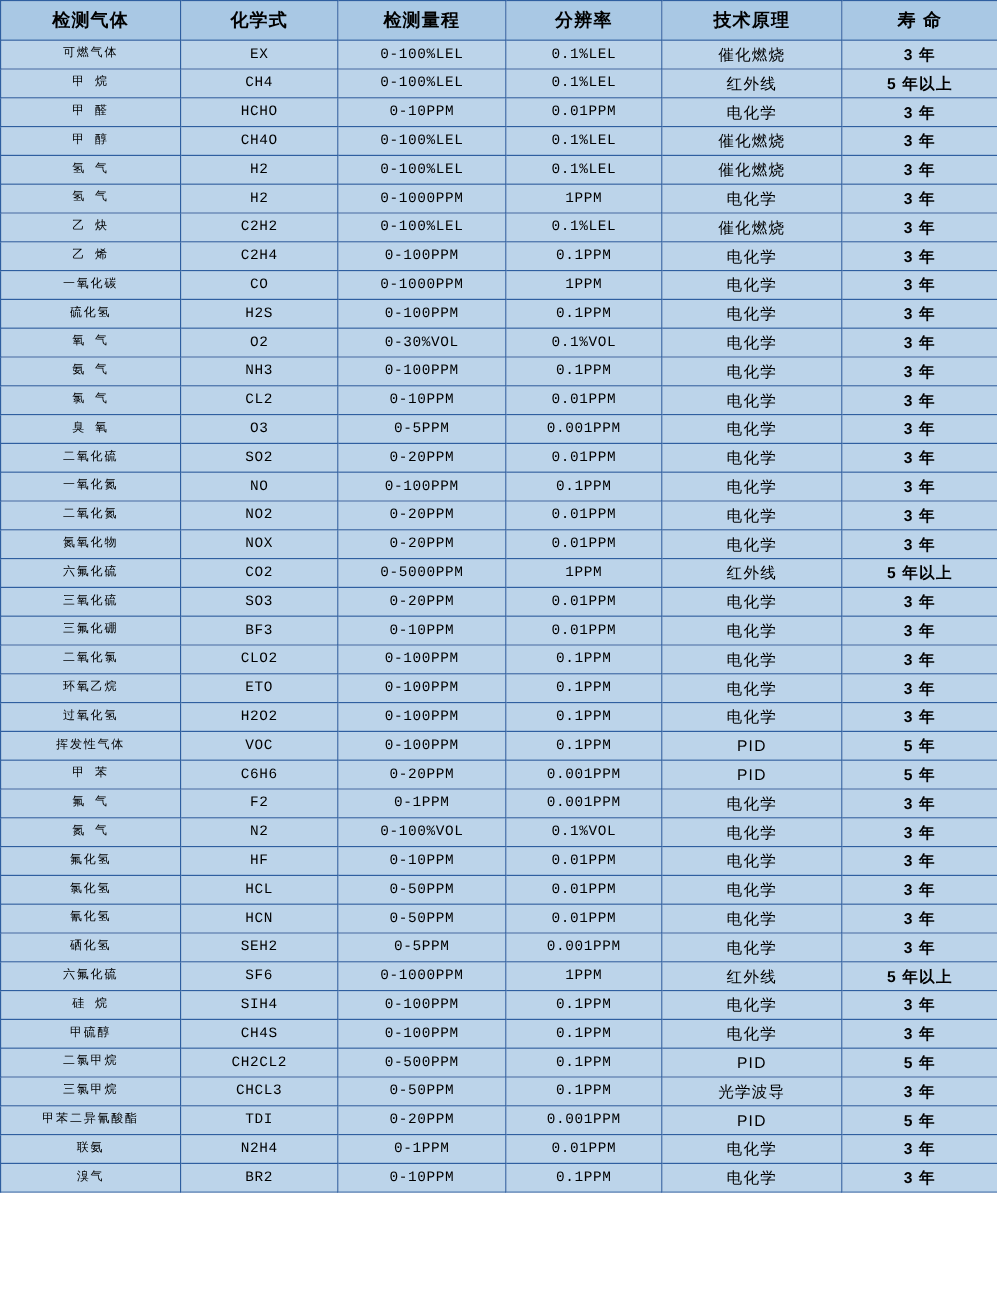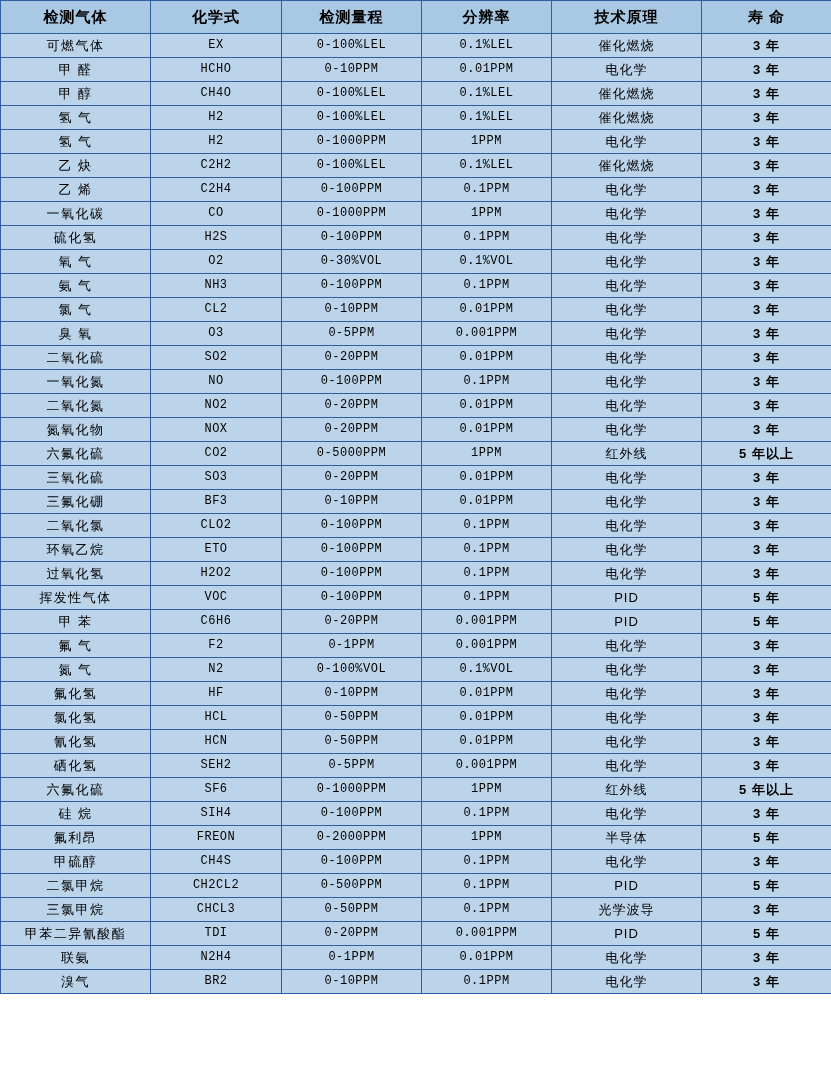--- a/index.html
+++ b/index.html
@@ -40,22 +40,23 @@
     letter-spacing: 1px;
     background: #a9c8e4;
   }
   #gas-table tbody td {
     height: 21px;
     line-height: 21px;
     font-size: 13px;
     font-weight: normal;
   }
   #gas-table tbody td.name {
-    font-size: 13px;
+    font-size: 10px;
     letter-spacing: 1.5px;
+    font-family: Liberation Mono, monospace;
   }
   #gas-table tbody td.formula,
   #gas-table tbody td.range,
   #gas-table tbody td.resolution {
     font-family: "Liberation Mono", "DejaVu Sans Mono", monospace;
     font-size: 12px;
     letter-spacing: 0.5px;
   }
   #gas-table tbody td.principle {
     letter-spacing: 1px;
@@ -90,20 +91,28 @@
   <tbody id="table-body">
       <tr>
         <td class="name">可燃气体</td>
         <td class="formula">EX</td>
         <td class="range">0-100%LEL</td>
         <td class="resolution">0.1%LEL</td>
         <td class="principle">催化燃烧</td>
         <td class="life">3 年</td>
       </tr>
       <tr>
+        <td class="name">甲 烷</td>
+        <td class="formula">CH4</td>
+        <td class="range">0-100%LEL</td>
+        <td class="resolution">0.1%LEL</td>
+        <td class="principle">红外线</td>
+        <td class="life">5 年以上</td>
+      </tr>
+      <tr>
         <td class="name">甲 醛</td>
         <td class="formula">HCHO</td>
         <td class="range">0-10PPM</td>
         <td class="resolution">0.01PPM</td>
         <td class="principle">电化学</td>
         <td class="life">3 年</td>
       </tr>
       <tr>
         <td class="name">甲 醇</td>
         <td class="formula">CH4O</td>
@@ -346,28 +355,20 @@
       </tr>
       <tr>
         <td class="name">硅 烷</td>
         <td class="formula">SIH4</td>
         <td class="range">0-100PPM</td>
         <td class="resolution">0.1PPM</td>
         <td class="principle">电化学</td>
         <td class="life">3 年</td>
       </tr>
       <tr>
-        <td class="name">氟利昂</td>
-        <td class="formula">FREON</td>
-        <td class="range">0-2000PPM</td>
-        <td class="resolution">1PPM</td>
-        <td class="principle">半导体</td>
-        <td class="life">5 年</td>
-      </tr>
-      <tr>
         <td class="name">甲硫醇</td>
         <td class="formula">CH4S</td>
         <td class="range">0-100PPM</td>
         <td class="resolution">0.1PPM</td>
         <td class="principle">电化学</td>
         <td class="life">3 年</td>
       </tr>
       <tr>
         <td class="name">二氯甲烷</td>
         <td class="formula">CH2CL2</td>

